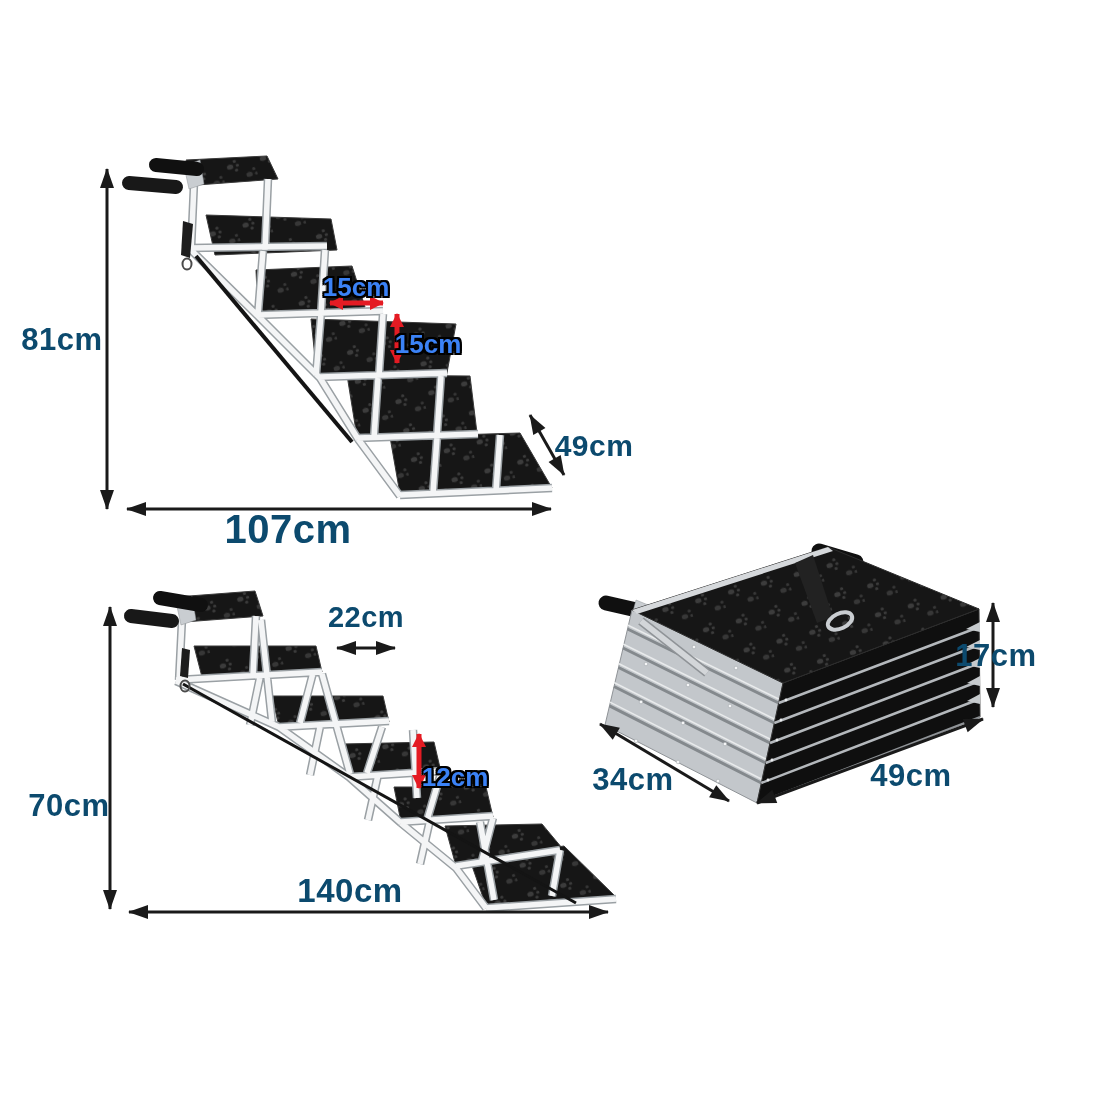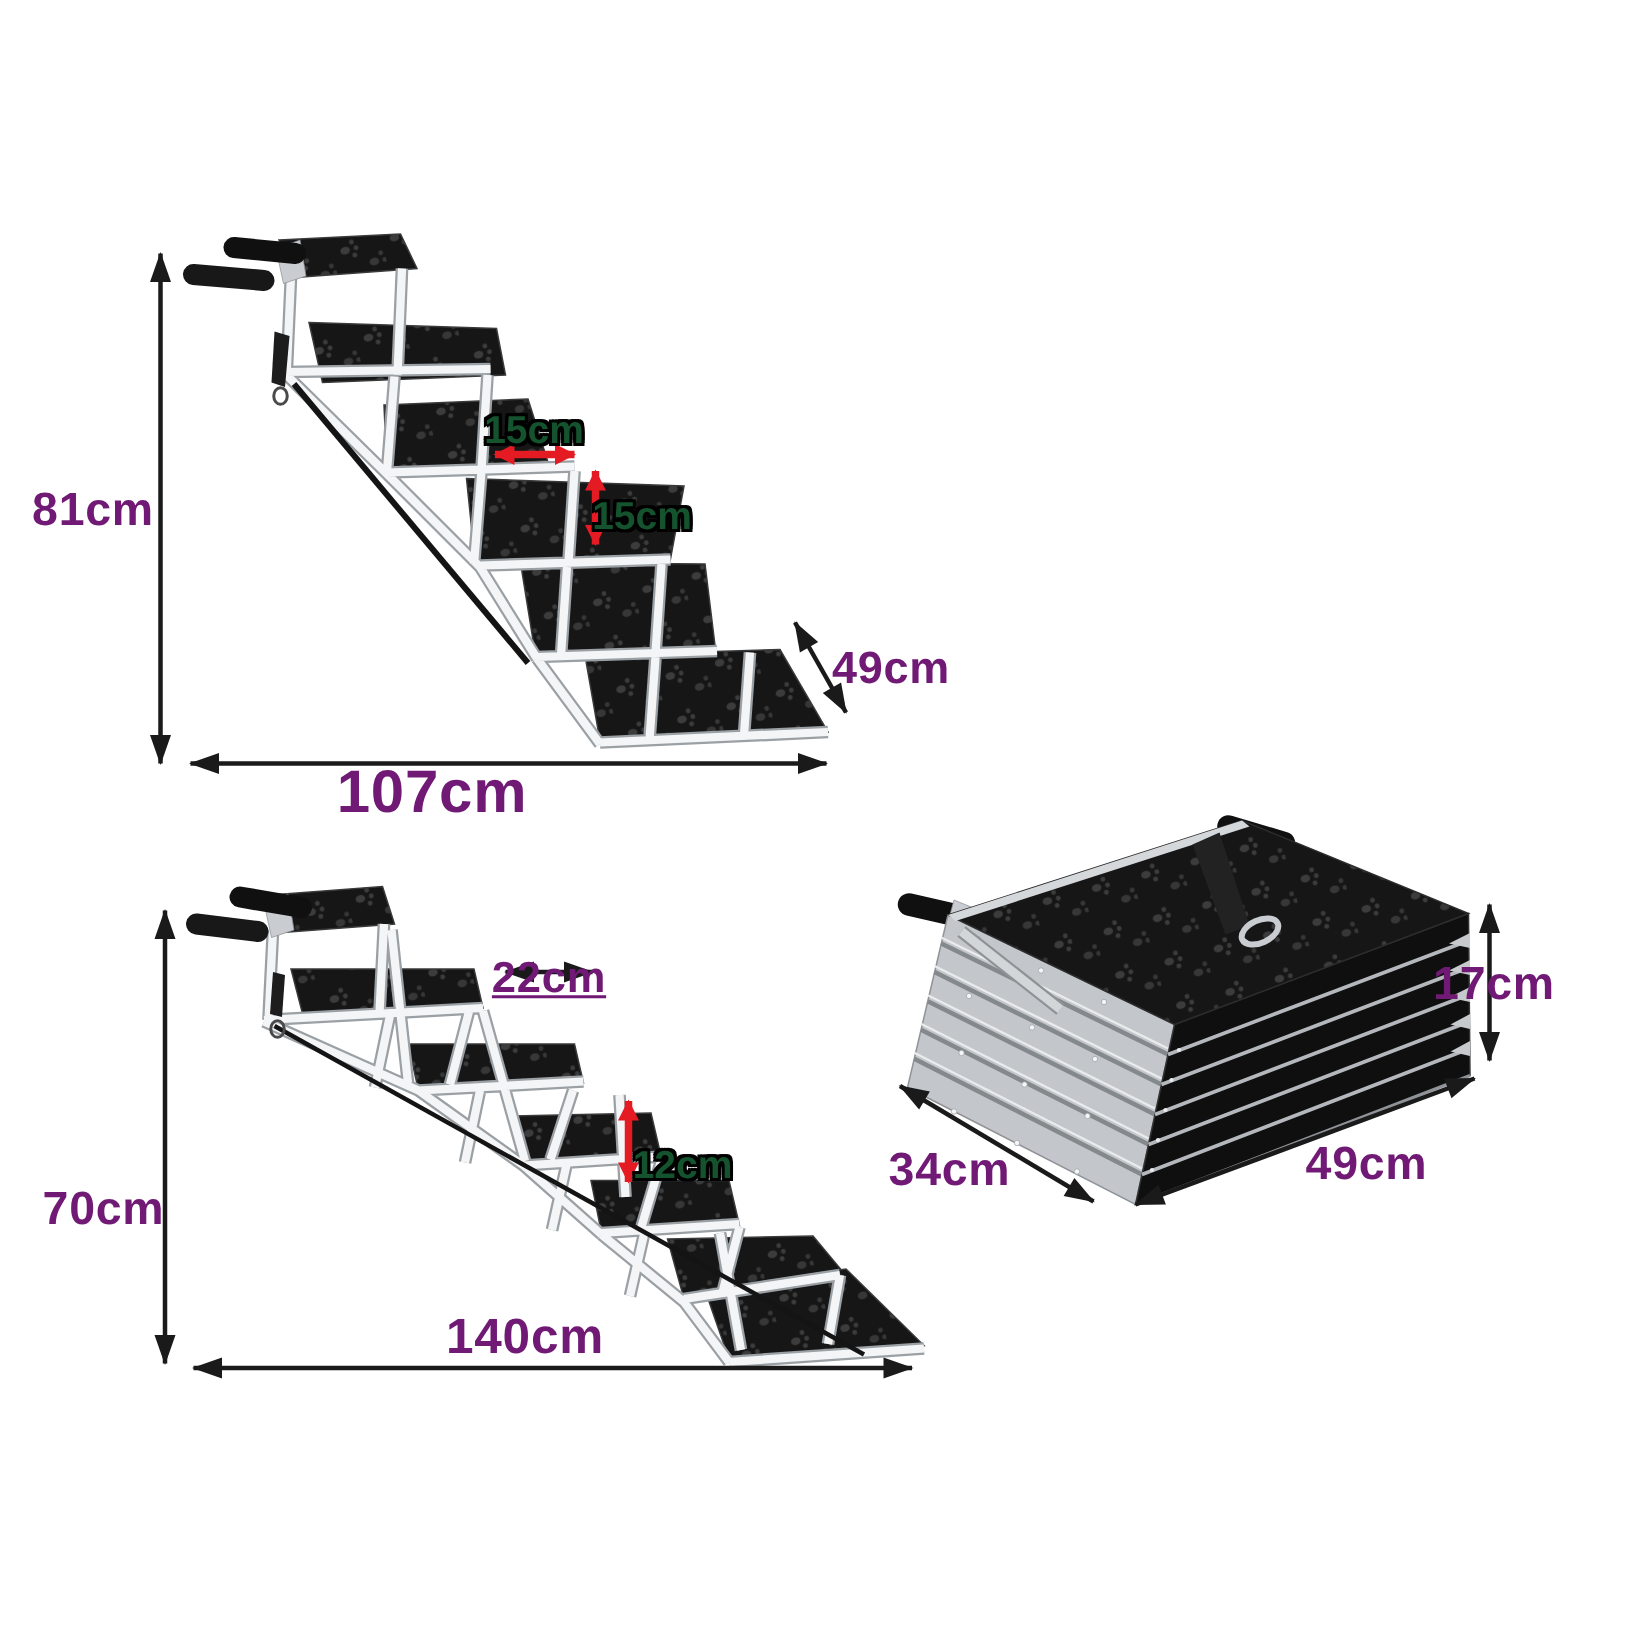--- a/index.html
+++ b/index.html
@@ -1,21 +1,21 @@
 <!DOCTYPE html>
 <html><head>
 <meta charset="utf-8">
 <style>
   html,body{margin:0;padding:0;background:#fff;}
   #canvas{position:relative;width:1100px;height:1100px;background:#fff;overflow:hidden;
           font-family:"Liberation Sans", sans-serif;}
   #art{position:absolute;left:0;top:0;}
-  .lbl{position:absolute;transform:translate(-50%,-50%);color:#701a75;font-weight:bold;
+  .lbl{position:absolute;transform:translate(-50%,-50%);color:#0c4a6e;font-weight:bold;
        font-size:31px;letter-spacing:.5px;white-space:nowrap;}
-  .lblw{position:absolute;transform:translate(-50%,-50%);color:#14532d;font-weight:bold;
+  .lblw{position:absolute;transform:translate(-50%,-50%);color:#3b82f6;font-weight:bold;
         font-size:26px;white-space:nowrap;
         text-shadow:-2px -2px 0 #000,2px -2px 0 #000,-2px 2px 0 #000,2px 2px 0 #000,
                     0 -2px 0 #000,0 2px 0 #000,-2px 0 0 #000,2px 0 0 #000;}
 </style>
 </head>
 <body>
 
 <div id="canvas">
 
 <svg id="art" width="1100" height="1100" viewBox="0 0 1100 1100">
@@ -159,20 +159,20 @@
 </svg>
 
 <div class="lbl" style="left:62px;  top:340px;">81cm</div>
 <div class="lbl" style="left:288px; top:529px; font-size:40px;">107cm</div>
 <div class="lblw" style="left:356px; top:287px;">15cm</div>
 <div class="lblw" style="left:428px; top:344px;">15cm</div>
 <div class="lbl" style="left:594px; top:446px; font-size:30px;">49cm</div>
 
 <div class="lbl" style="left:69px;  top:806px;">70cm</div>
 <div class="lbl" style="left:350px; top:891px; font-size:33px;">140cm</div>
-<div class="lbl" style="left:366px; top:653px; font-size:29px;text-decoration:underline;">22cm</div>
+<div class="lbl" style="left:366px; top:617px; font-size:29px;">22cm</div>
 <div class="lblw" style="left:455px; top:765px;margin-top:12px;">12cm</div>
 
 <div class="lbl" style="left:996px; top:656px;">17cm</div>
 <div class="lbl" style="left:633px;  top:780px;">34cm</div>
 <div class="lbl" style="left:911px;  top:776px;">49cm</div>
 
 </div>
 
 </body></html>

